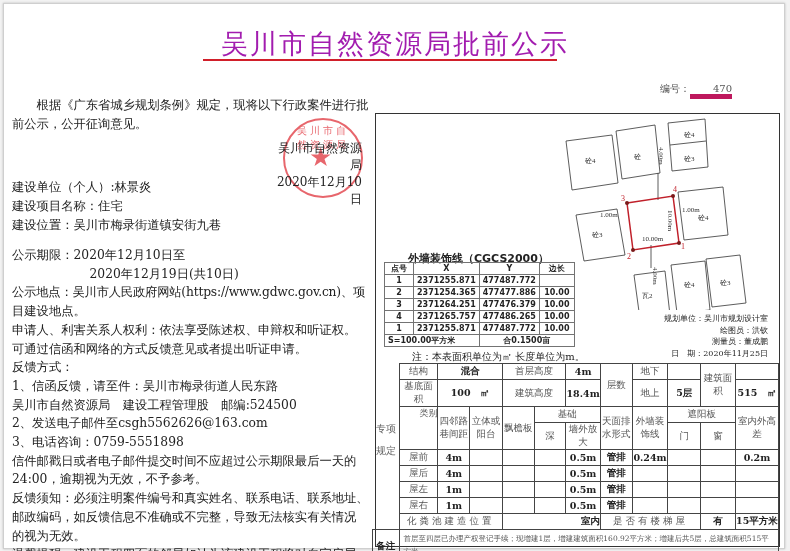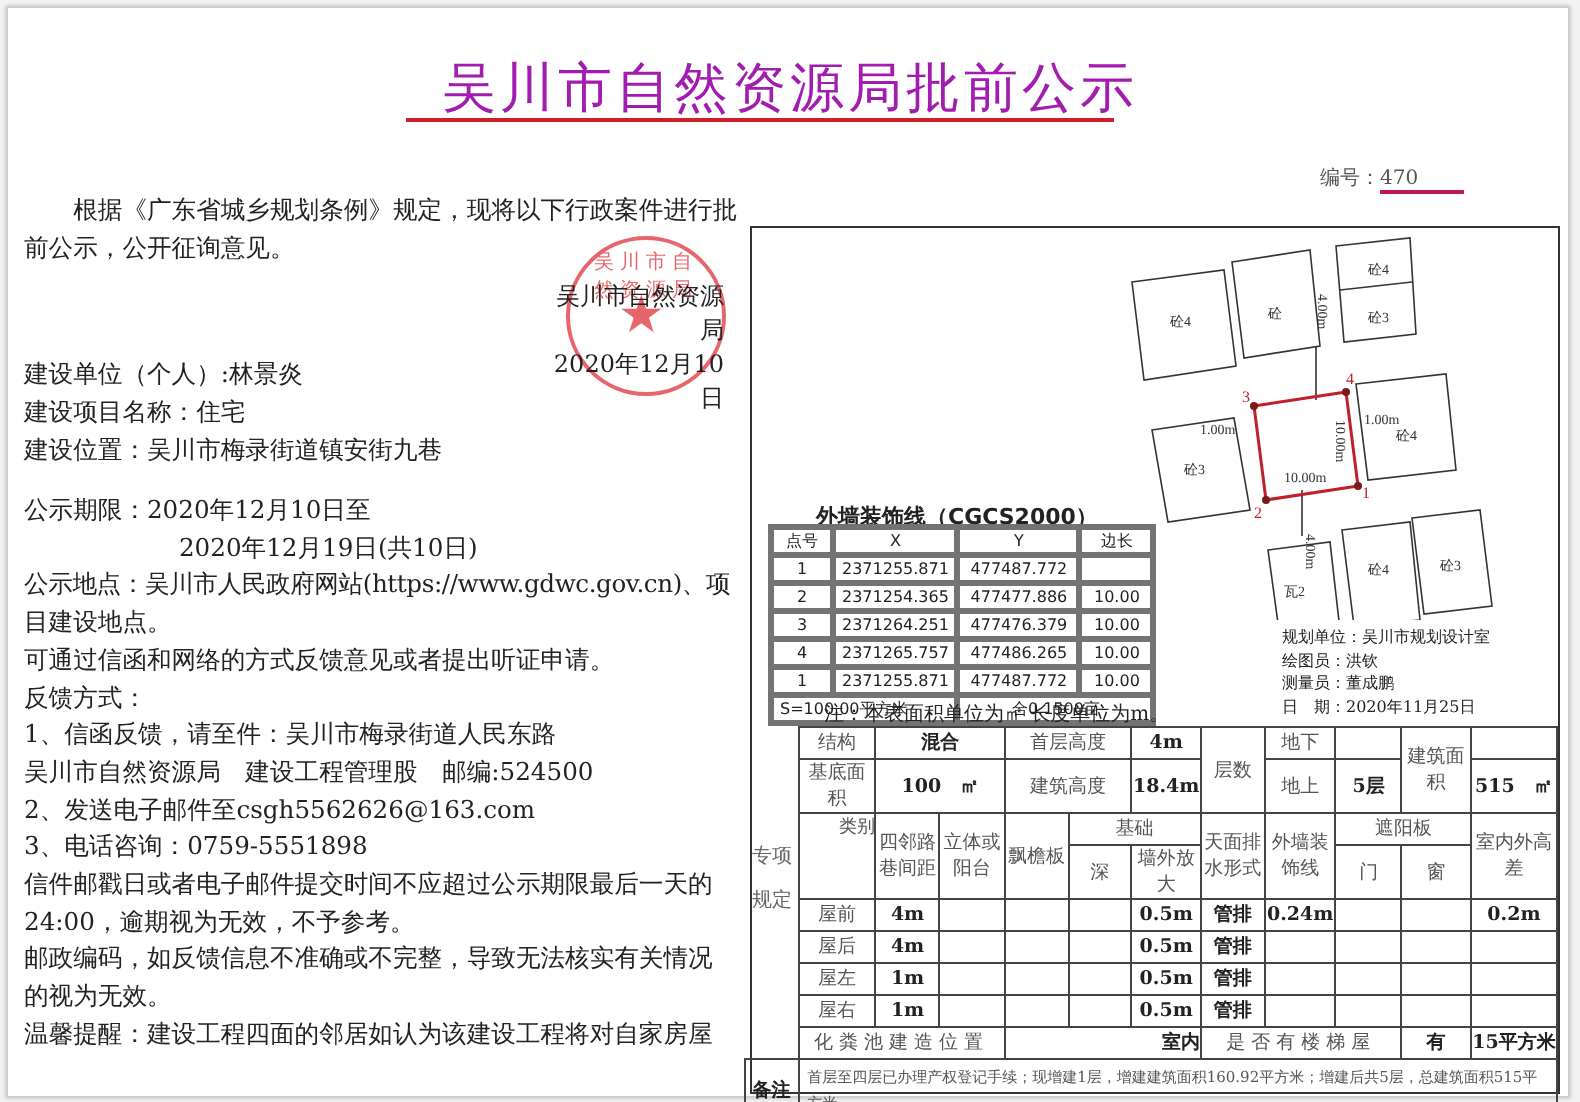--- a/index.html
+++ b/index.html
@@ -5,37 +5,37 @@
   html, body { margin:0; padding:0; }
   body { width:790px; height:551px; background:#f2f2f2; position:relative; overflow:hidden;
          font-family:"DejaVu Serif","Liberation Serif",serif; color:#222; }
   .page { position:absolute; left:3px; top:3px; width:780px; height:544px; background:#fff;
           border:1px solid #cfcfcf; box-shadow:0 0 2px #bbb; }
   .title { position:absolute; left:0; width:100%; top:26px; text-align:center;
            font-family:"DejaVu Sans","Liberation Sans",sans-serif; font-size:27px; color:#a21caf;
            letter-spacing:2px; }
   .title-line { position:absolute; left:138px; width:216px; top:59px; height:2px; background:#d11f2a; }
   .serial { position:absolute; left:660px; top:82px; font-size:10px; color:#555; }
-  .serial .num { display:inline-block; width:42px; border-bottom:2px solid #be185d; text-align:left; }
+  .serial .num { display:inline-block; width:42px; border-bottom:5px solid #be185d; text-align:right; }
   .left { position:absolute; left:12px; width:352px; font-size:12.3px; line-height:19.2px; }
   .p { white-space:nowrap; }
   .intro { top:96px; }
   .sign { position:absolute; left:270px; top:140px; font-size:12px; line-height:17px; text-align:right; width:92px; }
   .seal { position:absolute; left:283px; top:118px; width:76px; height:76px; border:2.5px solid #e0333c;
           border-radius:50%; opacity:.75; }
   .seal .star { position:absolute; left:24px; top:22px; font-size:26px; color:#e0333c; }
   .seal .txt { position:absolute; left:12px; top:4px; font-size:10px; color:#e0333c; letter-spacing:3px; }
   .frame { position:absolute; left:375px; top:113px; width:403px; height:432px; border:1.5px solid #333; }
   .coord-title { position:absolute; left:408px; top:251px; font-size:11px; font-weight:bold;
                  font-family:"DejaVu Sans","Liberation Sans",sans-serif; }
   table.coord { position:absolute; left:384px; top:262px; border-collapse:collapse; font-size:8px;
                 font-family:"DejaVu Sans","Liberation Sans",sans-serif; }
-  table.coord td { border:3px solid #737373; height:11px; padding:0 3px; text-align:center; }
+  table.coord td { border:1px solid #737373; height:11px; padding:0 3px; text-align:center;font-weight:bold; }
   .coord-note { position:absolute; left:412px; top:350px; font-size:10px; }
-  .credits { position:absolute; left:641px; top:313px; font-size:8px; line-height:11.5px; }
+  .credits { position:absolute; left:664px; top:313px; font-size:8px; line-height:11.5px;text-align:right; }
   table.spec { position:absolute; left:372px; top:363px; width:407px; border-collapse:collapse;
                font-size:9.5px; table-layout:fixed; }
   table.spec td { border:1px solid #444; text-align:center; padding:0; height:15px; color:#555; }
   table.spec td.b { color:#222; font-weight:bold;margin-top:24px; }
   table.spec td.side { width:26px; color:#666; line-height:22px; }
   .note { text-align:left !important; font-size:7.5px; padding:2px 4px !important; line-height:13px; color:#555 !important; }
 </style>
 </head>
 <body>
 
@@ -66,28 +66,30 @@
   <div class="p">建设单位（个人）:林景炎</div>
   <div class="p">建设项目名称：住宅</div>
   <div class="p">建设位置：吴川市梅录街道镇安街九巷</div>
 </div>
 
 <div class="left" style="top:246px;line-height:18.7px;">
   <div class="p">公示期限：2020年12月10日至</div>
   <div class="p" style="padding-left:6.3em">2020年12月19日(共10日)</div>
   <div class="p" style="letter-spacing:-0.2px">公示地点：吴川市人民政府网站(https://www.gdwc.gov.cn)、项</div>
   <div class="p">目建设地点。</div>
+  <div class="p">申请人、利害关系人权利：依法享受陈述权、申辩权和听证权。</div>
   <div class="p">可通过信函和网络的方式反馈意见或者提出听证申请。</div>
   <div class="p">反馈方式：</div>
   <div class="p">1、信函反馈，请至件：吴川市梅录街道人民东路</div>
   <div class="p">吴川市自然资源局　建设工程管理股　邮编:524500</div>
   <div class="p">2、发送电子邮件至csgh5562626@163.com</div>
   <div class="p">3、电话咨询：0759-5551898</div>
   <div class="p">信件邮戳日或者电子邮件提交时间不应超过公示期限最后一天的</div>
   <div class="p">24:00，逾期视为无效，不予参考。</div>
+  <div class="p">反馈须知：必须注明案件编号和真实姓名、联系电话、联系地址、</div>
   <div class="p">邮政编码，如反馈信息不准确或不完整，导致无法核实有关情况</div>
   <div class="p">的视为无效。</div>
   <div class="p">温馨提醒：建设工程四面的邻居如认为该建设工程将对自家房屋</div>
 
 </div>
 
 <div class="frame"></div>
 
 <svg style="position:absolute;left:560px;top:115px" width="215" height="195">
   <g fill="none" stroke="#333" stroke-width="0.8">

